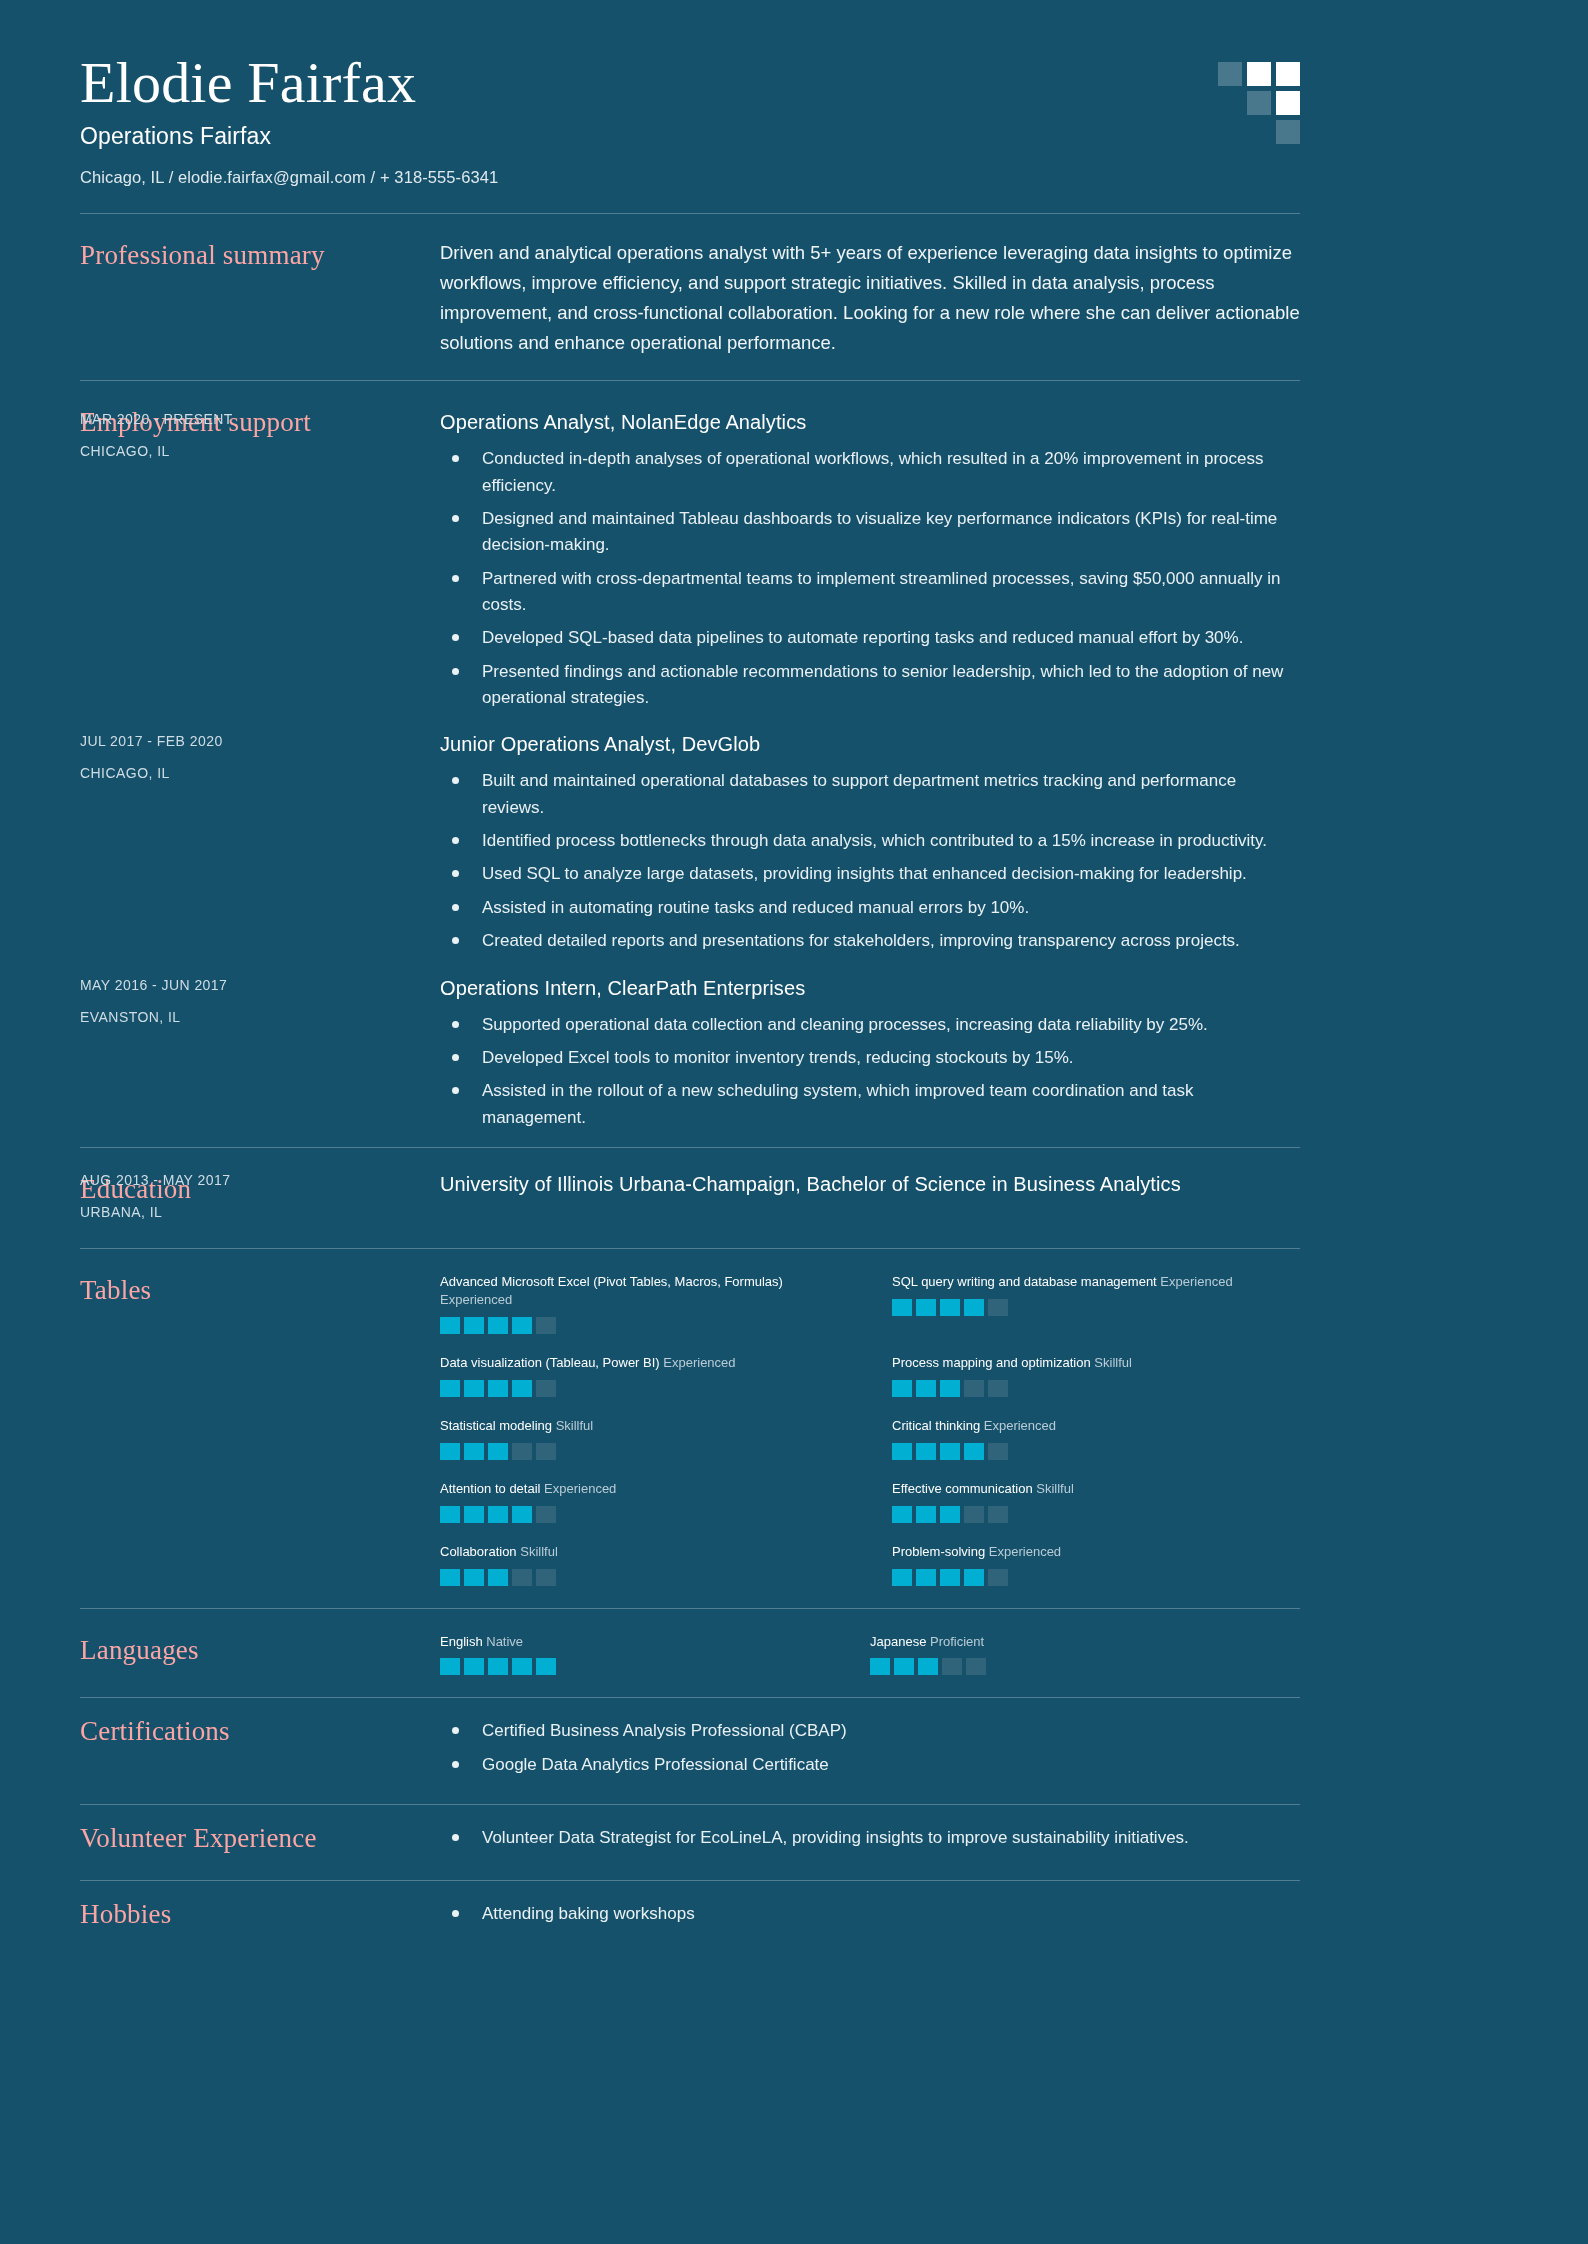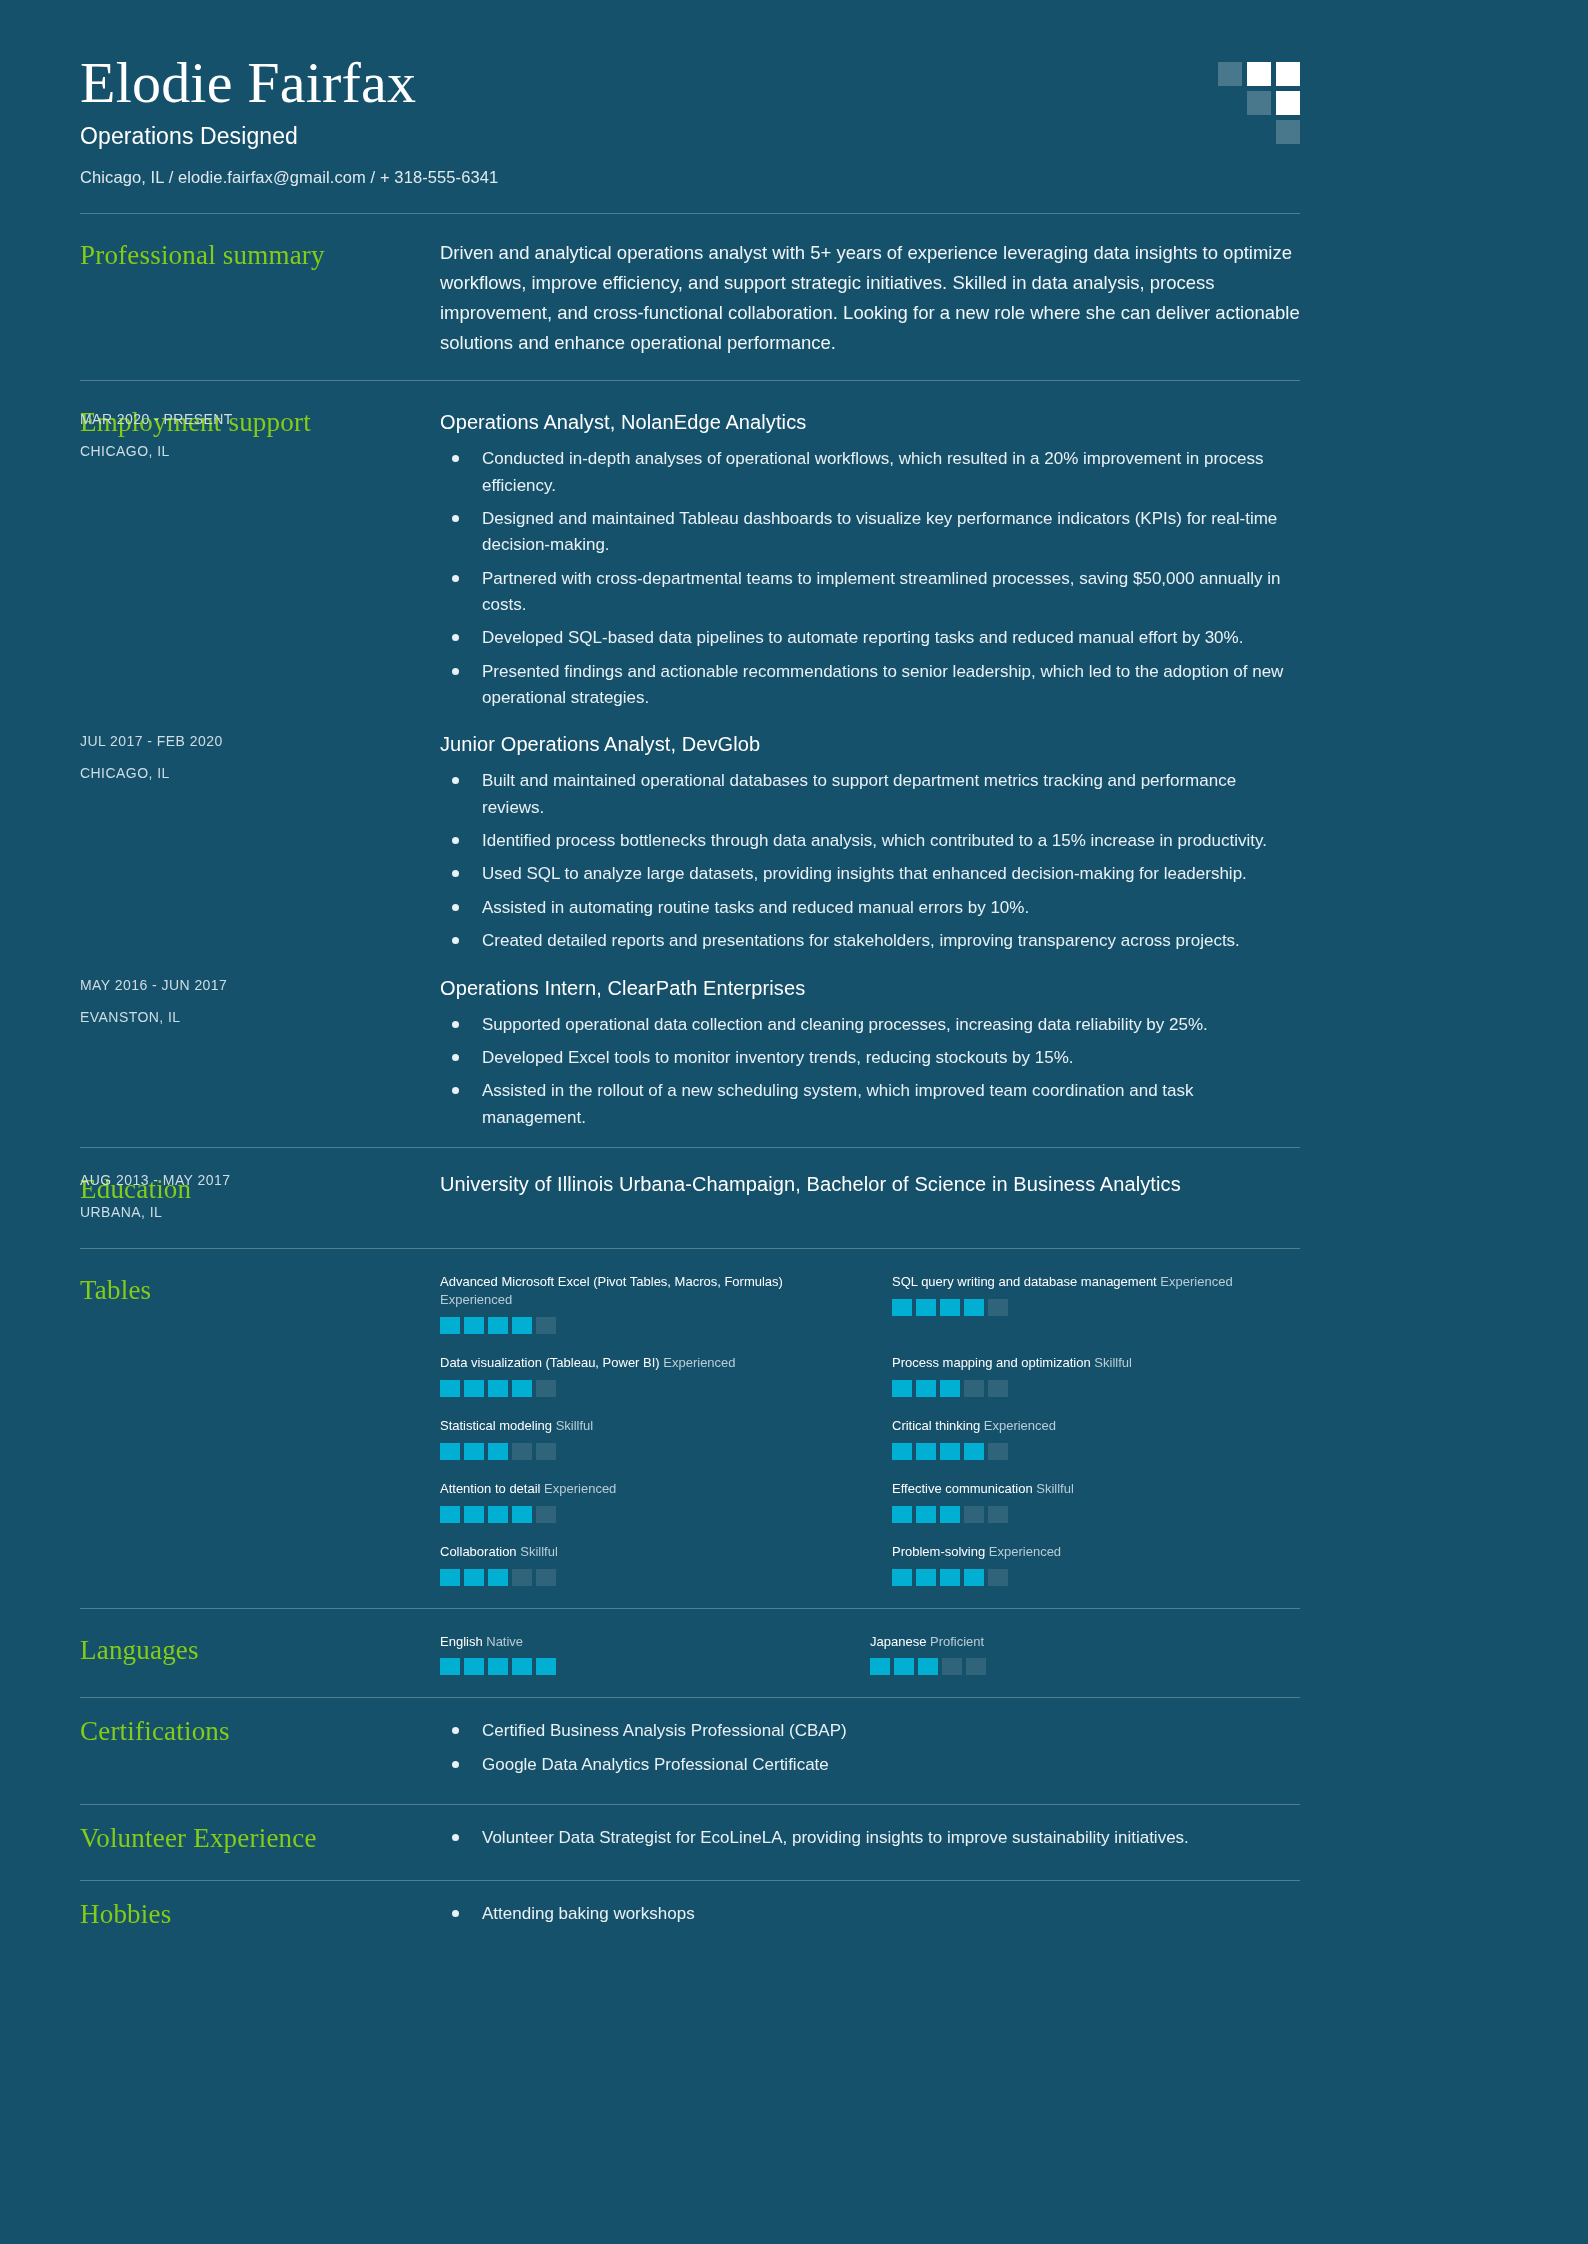--- a/index.html
+++ b/index.html
@@ -74,21 +74,21 @@
     padding-top:24px;
     padding-bottom:22px;
   }
 
   .sec-head {
     width:360px;
     flex:0 0 360px;
     font-family:"Liberation Serif", serif;
     font-size:27px;
     font-weight:400;
-    color:#84cc16;
+    color:#fca5a5;
     letter-spacing:0.2px;
     padding-top:2px;
   }
   .sec-body { flex:1 1 auto; min-width:0; }
 
   
   .summary-text {
     font-size:18.5px;
     line-height:1.62;
     color:#f0f5f8;
@@ -195,21 +195,21 @@
   .section.tail { padding-top:16px; padding-bottom:26px; }
   .section.tail .sec-body { padding-top:4px; }
 </style>
 </head>
 <body>
 
 <div class="page">
 
   <div class="header">
     <div class="name">Elodie Fairfax</div>
-    <div class="job-title">Operations Designed</div>
+    <div class="job-title">Operations Fairfax</div>
     <div class="contact-line">Chicago, IL /  elodie.fairfax@gmail.com /  + 318-555-6341</div>
 
     <div class="logo-mark">
       <div class="logo-cell lc-faded" style="left:0px;  top:0px;"></div>
       <div class="logo-cell lc-solid" style="left:29px; top:0px;"></div>
       <div class="logo-cell lc-solid" style="left:58px; top:0px;"></div>
       <div class="logo-cell lc-faded" style="left:29px; top:29px;"></div>
       <div class="logo-cell lc-solid" style="left:58px; top:29px;"></div>
       <div class="logo-cell lc-faded" style="left:58px; top:58px;"></div>
     </div>

